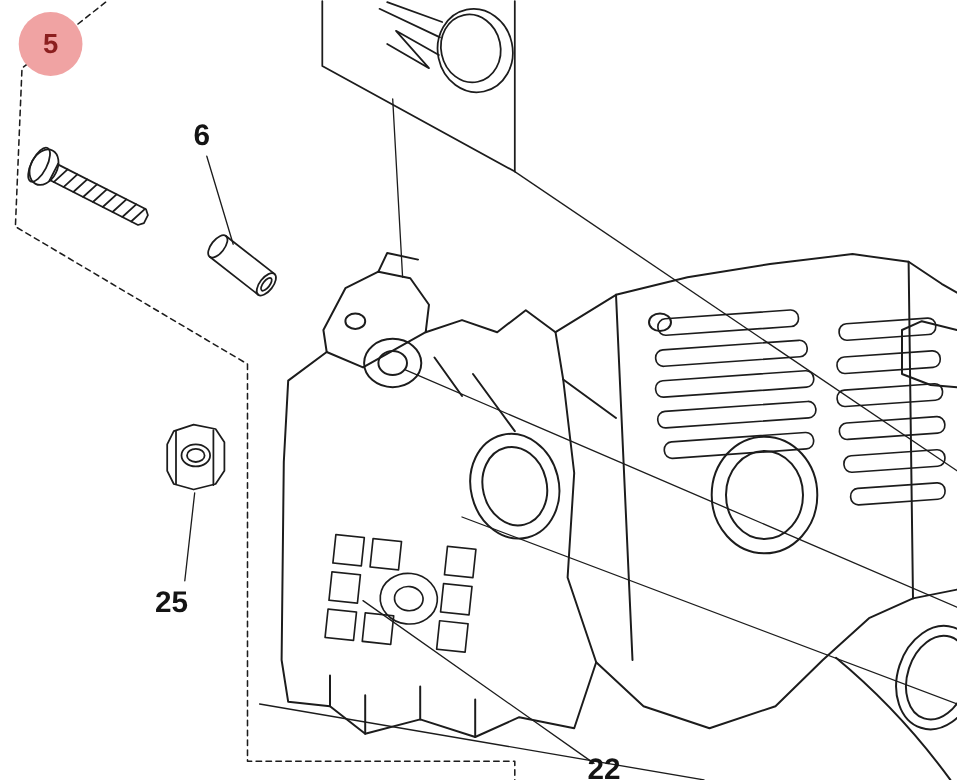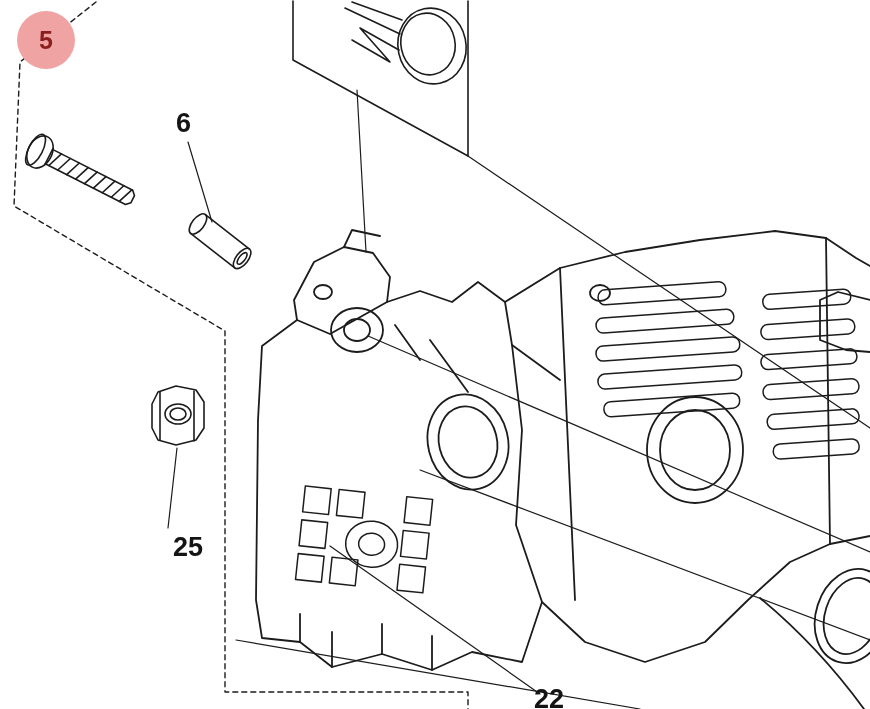--- a/index.html
+++ b/index.html
@@ -12,21 +12,21 @@
     position:absolute;left:17px;top:11px;width:58px;height:58px;
     border-radius:50%;background:#f0a3a3;color:#8b1f1f;
     display:flex;align-items:center;justify-content:center;
     font-weight:bold;font-size:25px;user-select:none;cursor:pointer;
   }
   .part-label{
     position:absolute;font-weight:bold;font-size:27px;color:#141414;
     line-height:1;user-select:none;
   }
   #label-6{left:176px;top:110px;}
-  #label-25{left:141px;top:534px;margin-left:32px;}
+  #label-25{left:141px;top:534px;}
   #label-22{left:534px;top:686px;}
 </style>
 </head>
 <body>
 
 <div class="stage">
 
   <svg class="lineart" width="870" height="709" viewBox="0 0 870 709">
     <g stroke="#1c1c1c" fill="none" stroke-width="1.6" stroke-linejoin="round" stroke-linecap="round">
 

